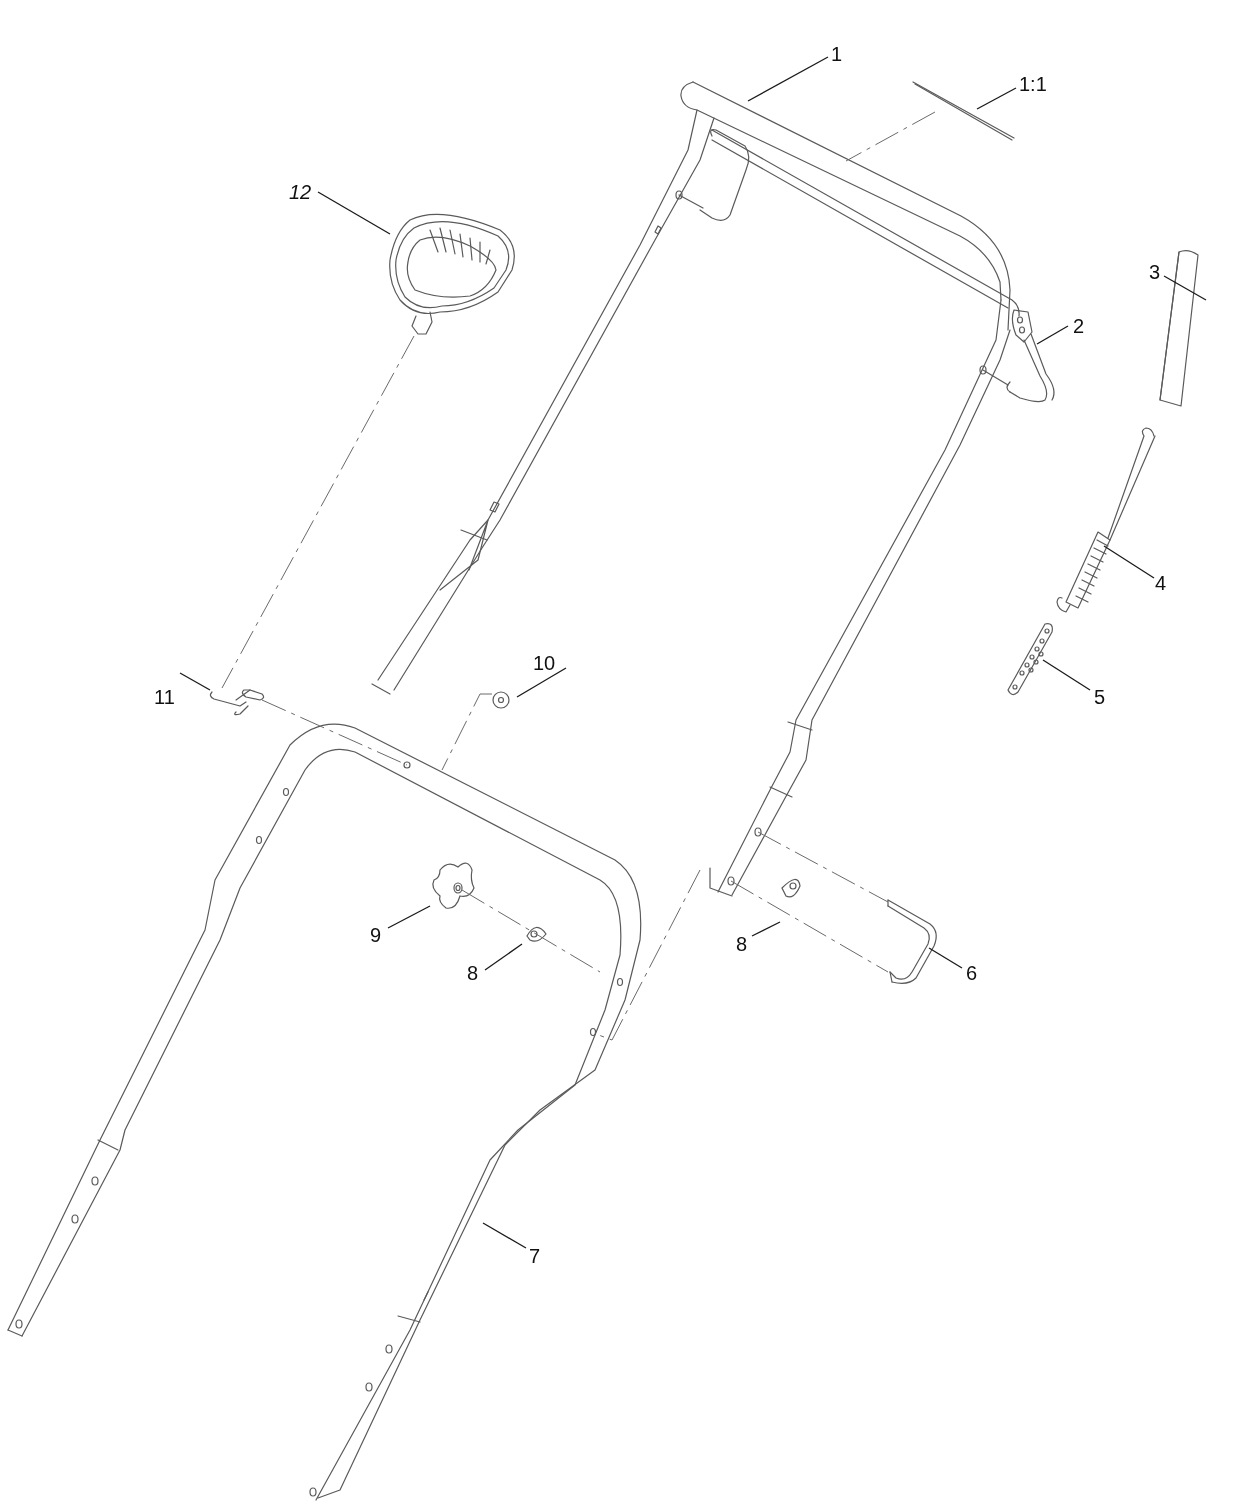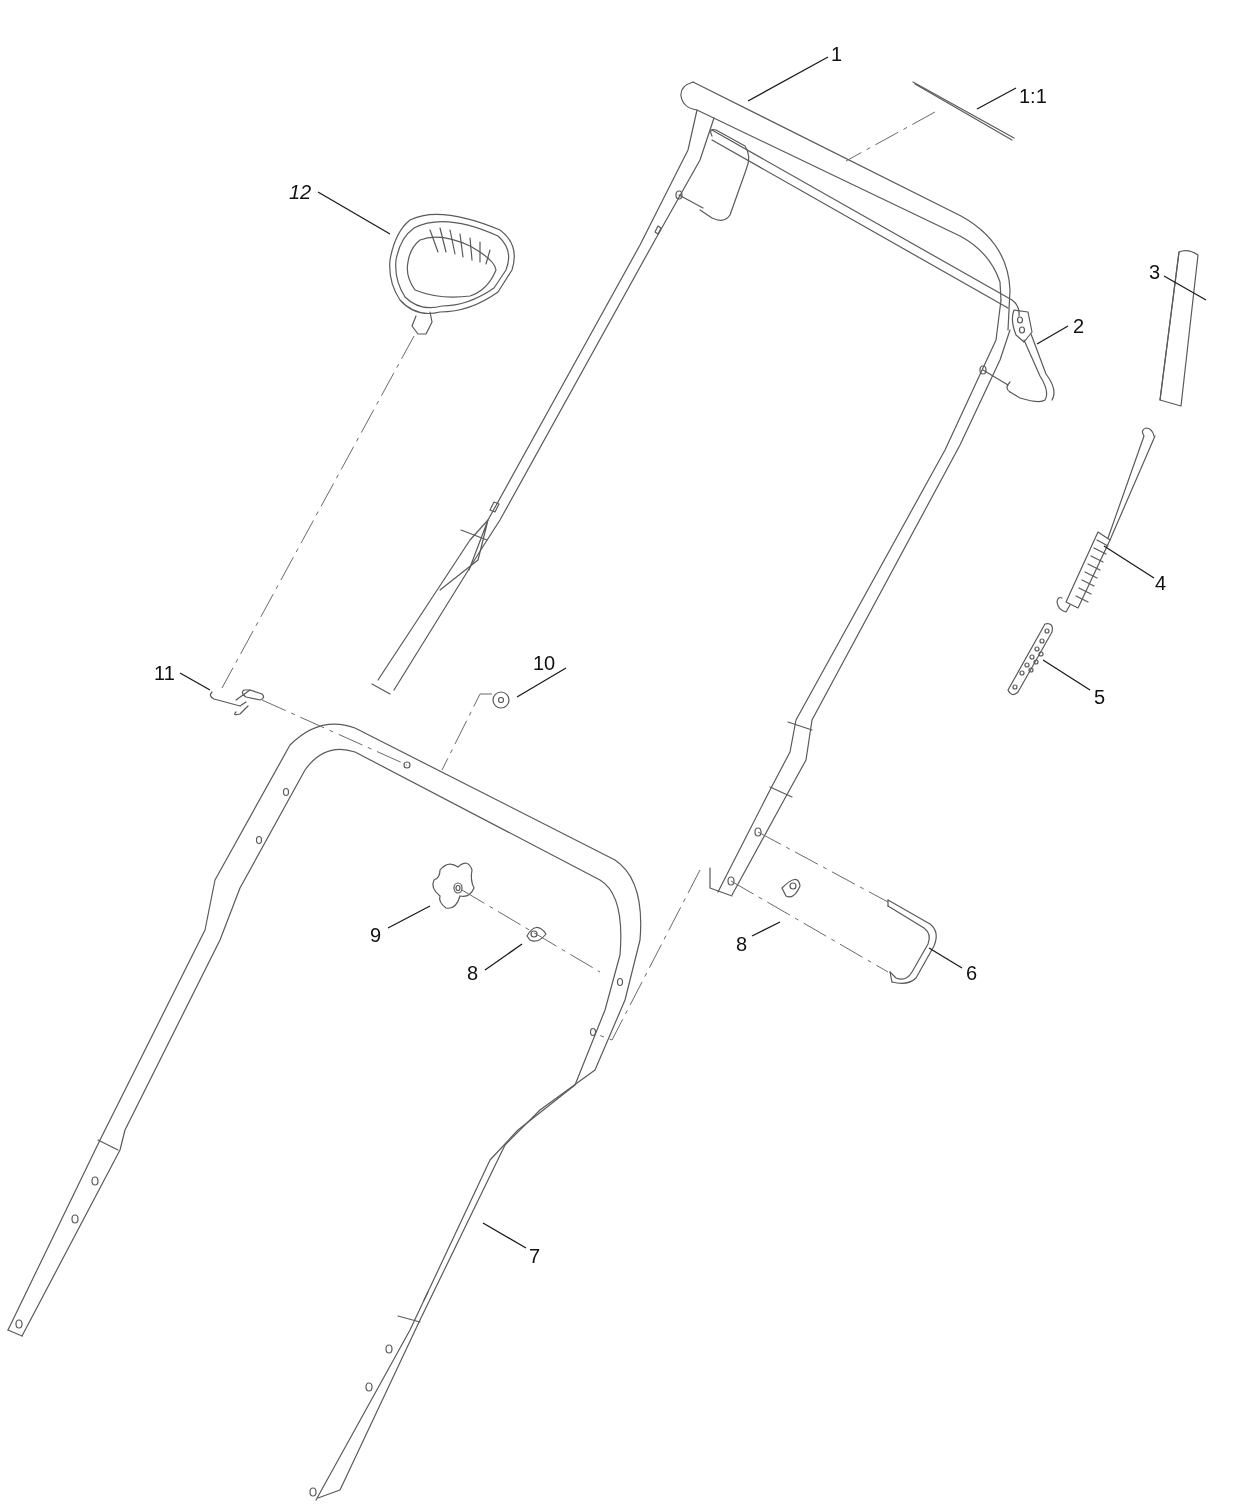--- a/index.html
+++ b/index.html
@@ -176,25 +176,25 @@
     <line class="leader" x1="485" y1="970" x2="522" y2="944"></line>
     <line class="leader" x1="752" y1="936" x2="780" y2="922"></line>
     <line class="leader" x1="388" y1="928" x2="430" y2="906"></line>
     <line class="leader" x1="517" y1="697" x2="566" y2="668"></line>
     <line class="leader" x1="180" y1="673" x2="210" y2="690"></line>
     <line class="leader" x1="318" y1="192" x2="390" y2="234"></line>
   </g>
 </svg>
 
 <div class="callout" style="left:831px;top:44px;">1</div>
-<div class="callout" style="left:1019px;top:74px;margin-top:12px;">1:1</div>
+<div class="callout" style="left:1019px;top:74px;">1:1</div>
 <div class="callout" style="left:1073px;top:316px;">2</div>
 <div class="callout" style="left:1149px;top:262px;">3</div>
 <div class="callout" style="left:1155px;top:573px;">4</div>
 <div class="callout" style="left:1094px;top:687px;">5</div>
 <div class="callout" style="left:966px;top:963px;">6</div>
 <div class="callout" style="left:529px;top:1246px;">7</div>
 <div class="callout" style="left:467px;top:963px;">8</div>
 <div class="callout" style="left:736px;top:934px;">8</div>
 <div class="callout" style="left:370px;top:925px;">9</div>
 <div class="callout" style="left:533px;top:653px;">10</div>
-<div class="callout" style="left:154px;top:663px;">11</div>
+<div class="callout" style="left:154px;top:687px;">11</div>
 <div class="callout" style="left:289px;top:182px;font-style:italic;">12</div>
 
 </body></html>

